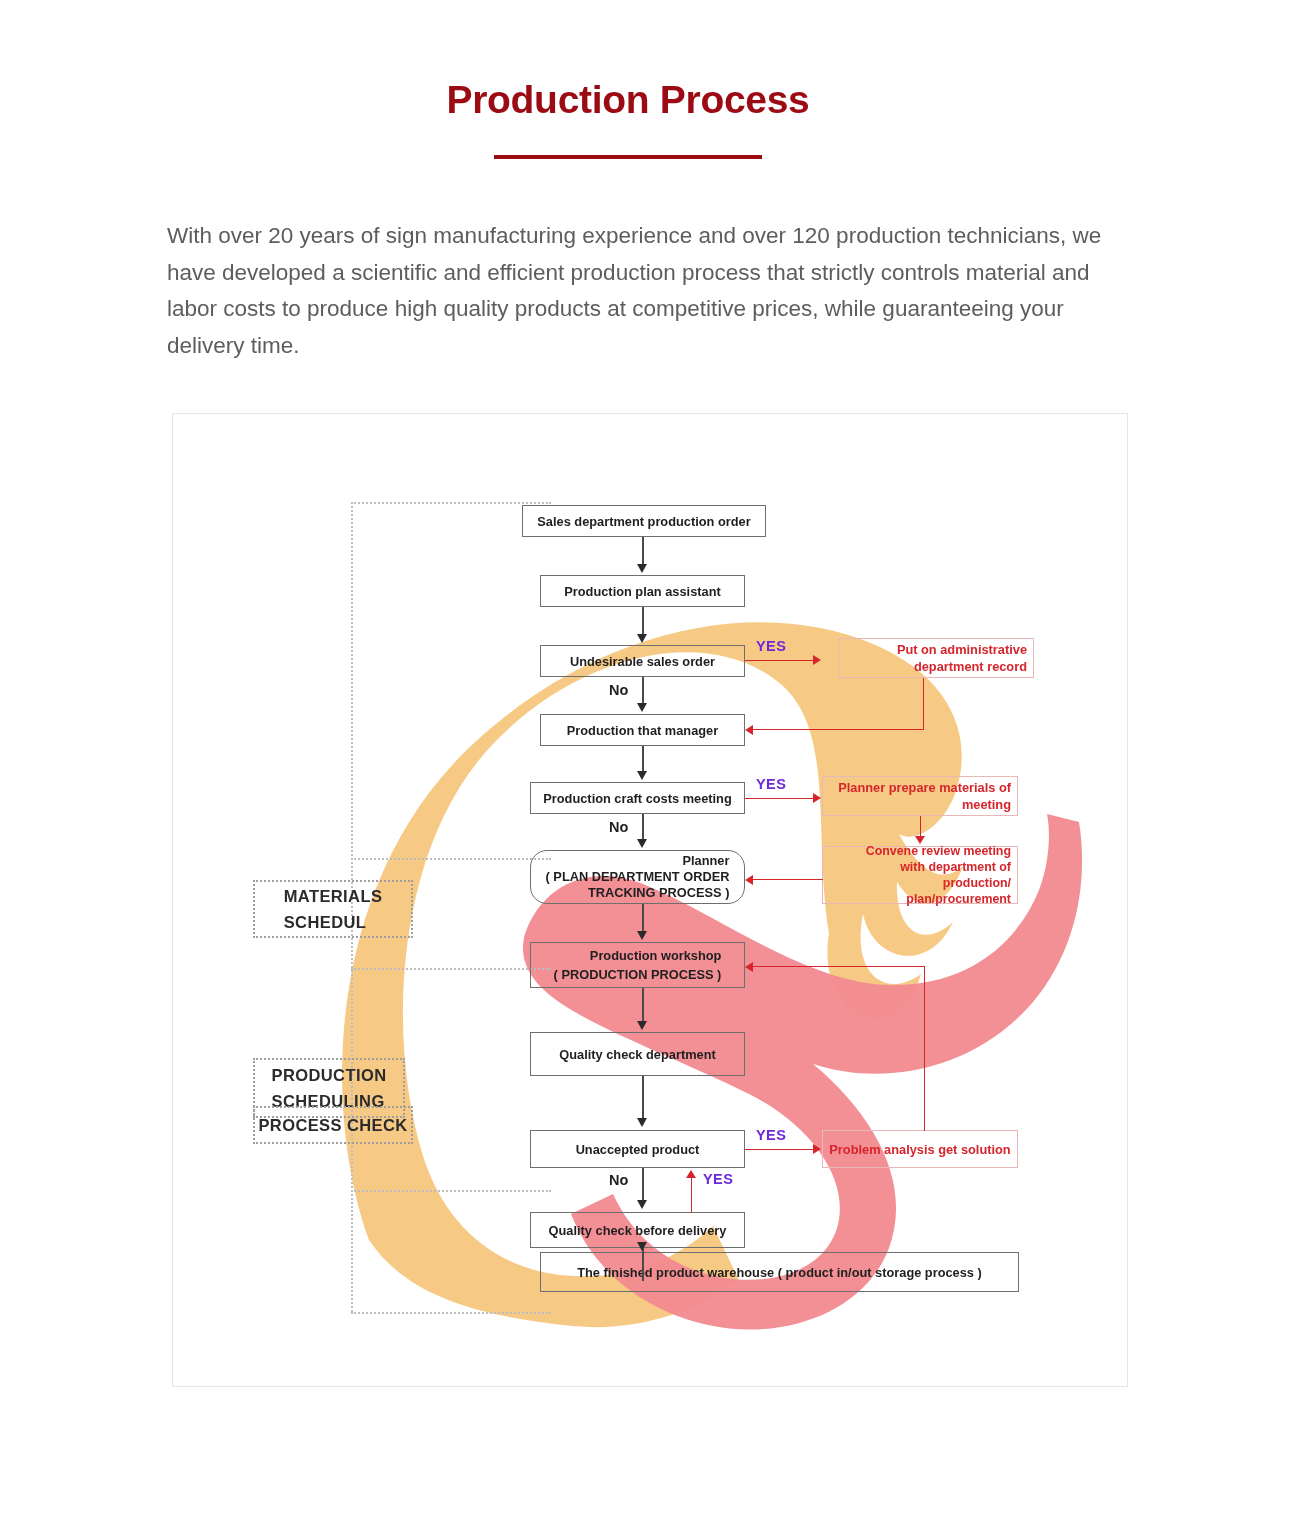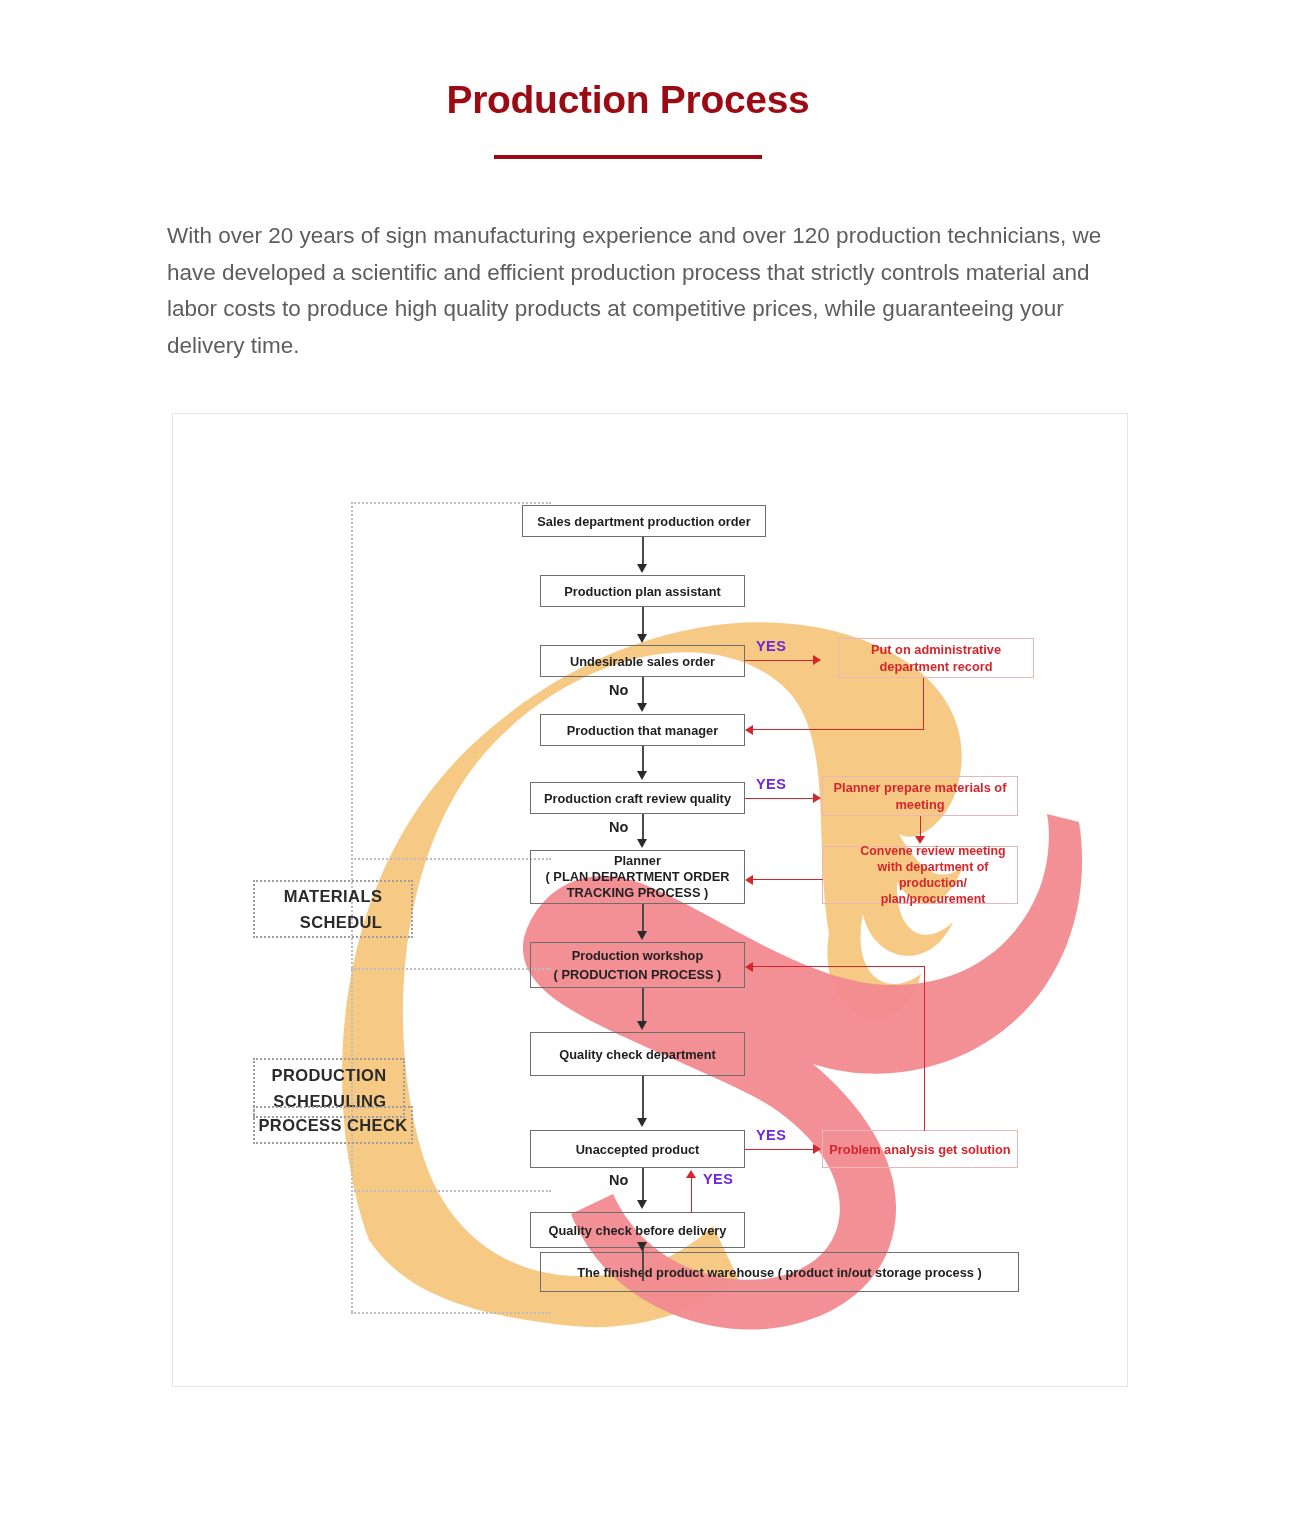--- a/index.html
+++ b/index.html
@@ -59,36 +59,36 @@
   .dot-h {
     position: absolute;
     height: 0; border-top: 2px dotted #bdbdbd;
   }
 
   
   .stage {
     position: absolute;
     border: 2px dotted #9e9e9e;
     display: flex; align-items: center; justify-content: center;
-    text-align: right;
+    text-align: left;
     font-size: 16.5px;
     font-weight: 700;
     letter-spacing: 0.4px;
     color: #2b2b2b;
     line-height: 26px;
     background: transparent;
   }
 
   
   .node {
     position: absolute;
     border: 1px solid #6e6e6e;
     background: transparent;
     display: flex; align-items: center; justify-content: center;
-    text-align: center;
+    text-align: right;
     font-size: 12.8px;
     font-weight: 700;
     color: #1f1f1f;
     line-height: 17px;
     padding: 2px 6px;
   }
   .node.red {
     border: 1px solid #e8b7b8;
     color: #d6252b;
   }
@@ -191,25 +191,25 @@
       <div class="node" style="left:349px; top:91px; width:244px; height:32px;">Sales department production order</div>
 
       <div class="node" style="left:367px; top:161px; width:205px; height:32px;">Production plan assistant</div>
 
       <div class="node" style="left:367px; top:231px; width:205px; height:32px;">Undesirable sales order</div>
 
       <div class="node red" style="left:649px; top:224px; width:196px; height:40px;margin-left:16px;">Put on administrative department record</div>
 
       <div class="node" style="left:367px; top:300px; width:205px; height:32px;">Production that manager</div>
 
-      <div class="node" style="left:357px; top:368px; width:215px; height:32px;">Production craft review quality</div>
+      <div class="node" style="left:357px; top:368px; width:215px; height:32px;">Production craft costs meeting</div>
 
       <div class="node red" style="left:649px; top:362px; width:196px; height:40px;">Planner prepare materials of meeting</div>
 
-      <div class="node" style="left:357px; top:436px; width:215px; height:54px; line-height:16px;">
+      <div class="node" style="left:357px; top:436px; width:215px; height:54px; line-height:16px;border-radius:17px;">
         <span>Planner<br>( PLAN DEPARTMENT ORDER<br>TRACKING PROCESS )</span>
       </div>
 
       <div class="node red sml" style="left:649px; top:432px; width:196px; height:58px; line-height:16px;padding-left:32px;">
         <span>Convene review meeting with department of production/ plan/procurement</span>
       </div>
 
       <div class="node" style="left:357px; top:618px; width:215px; height:44px;">Quality check department</div>
 
       <div class="node" style="left:357px; top:528px; width:215px; height:46px; line-height:19px;">

